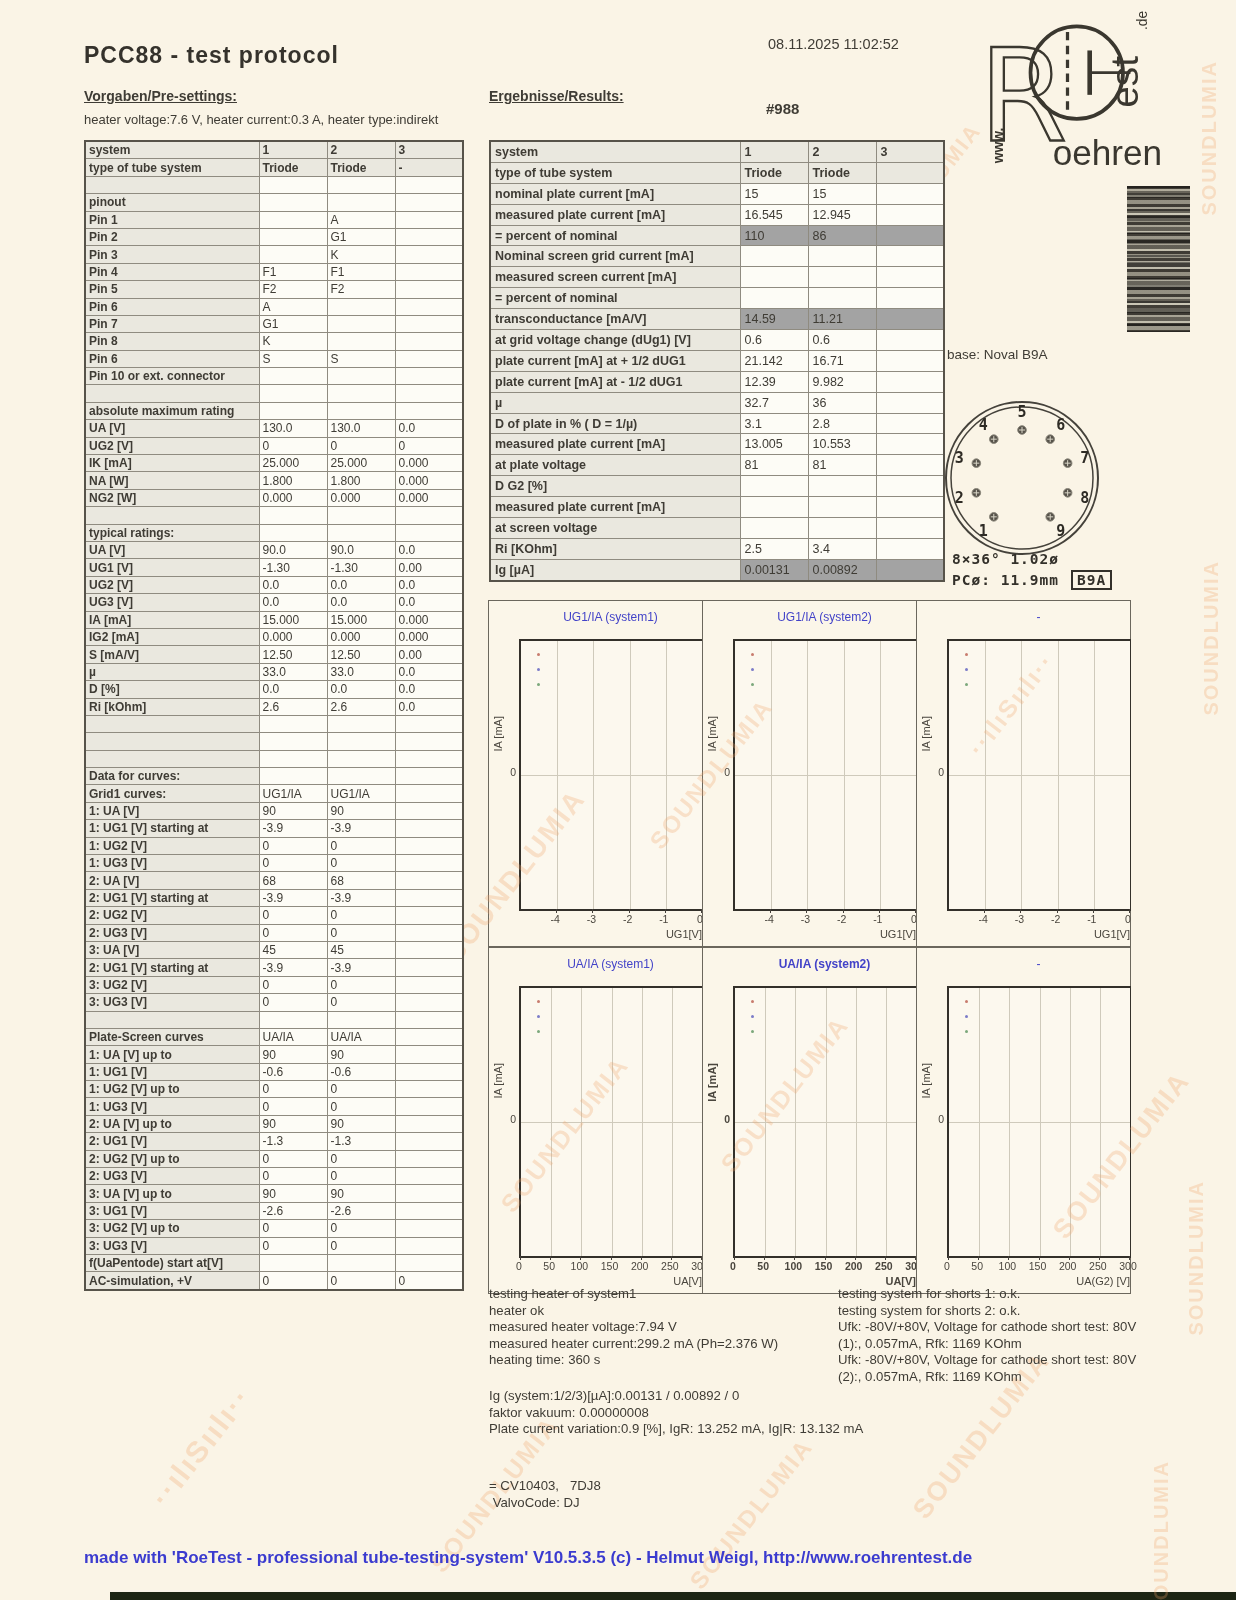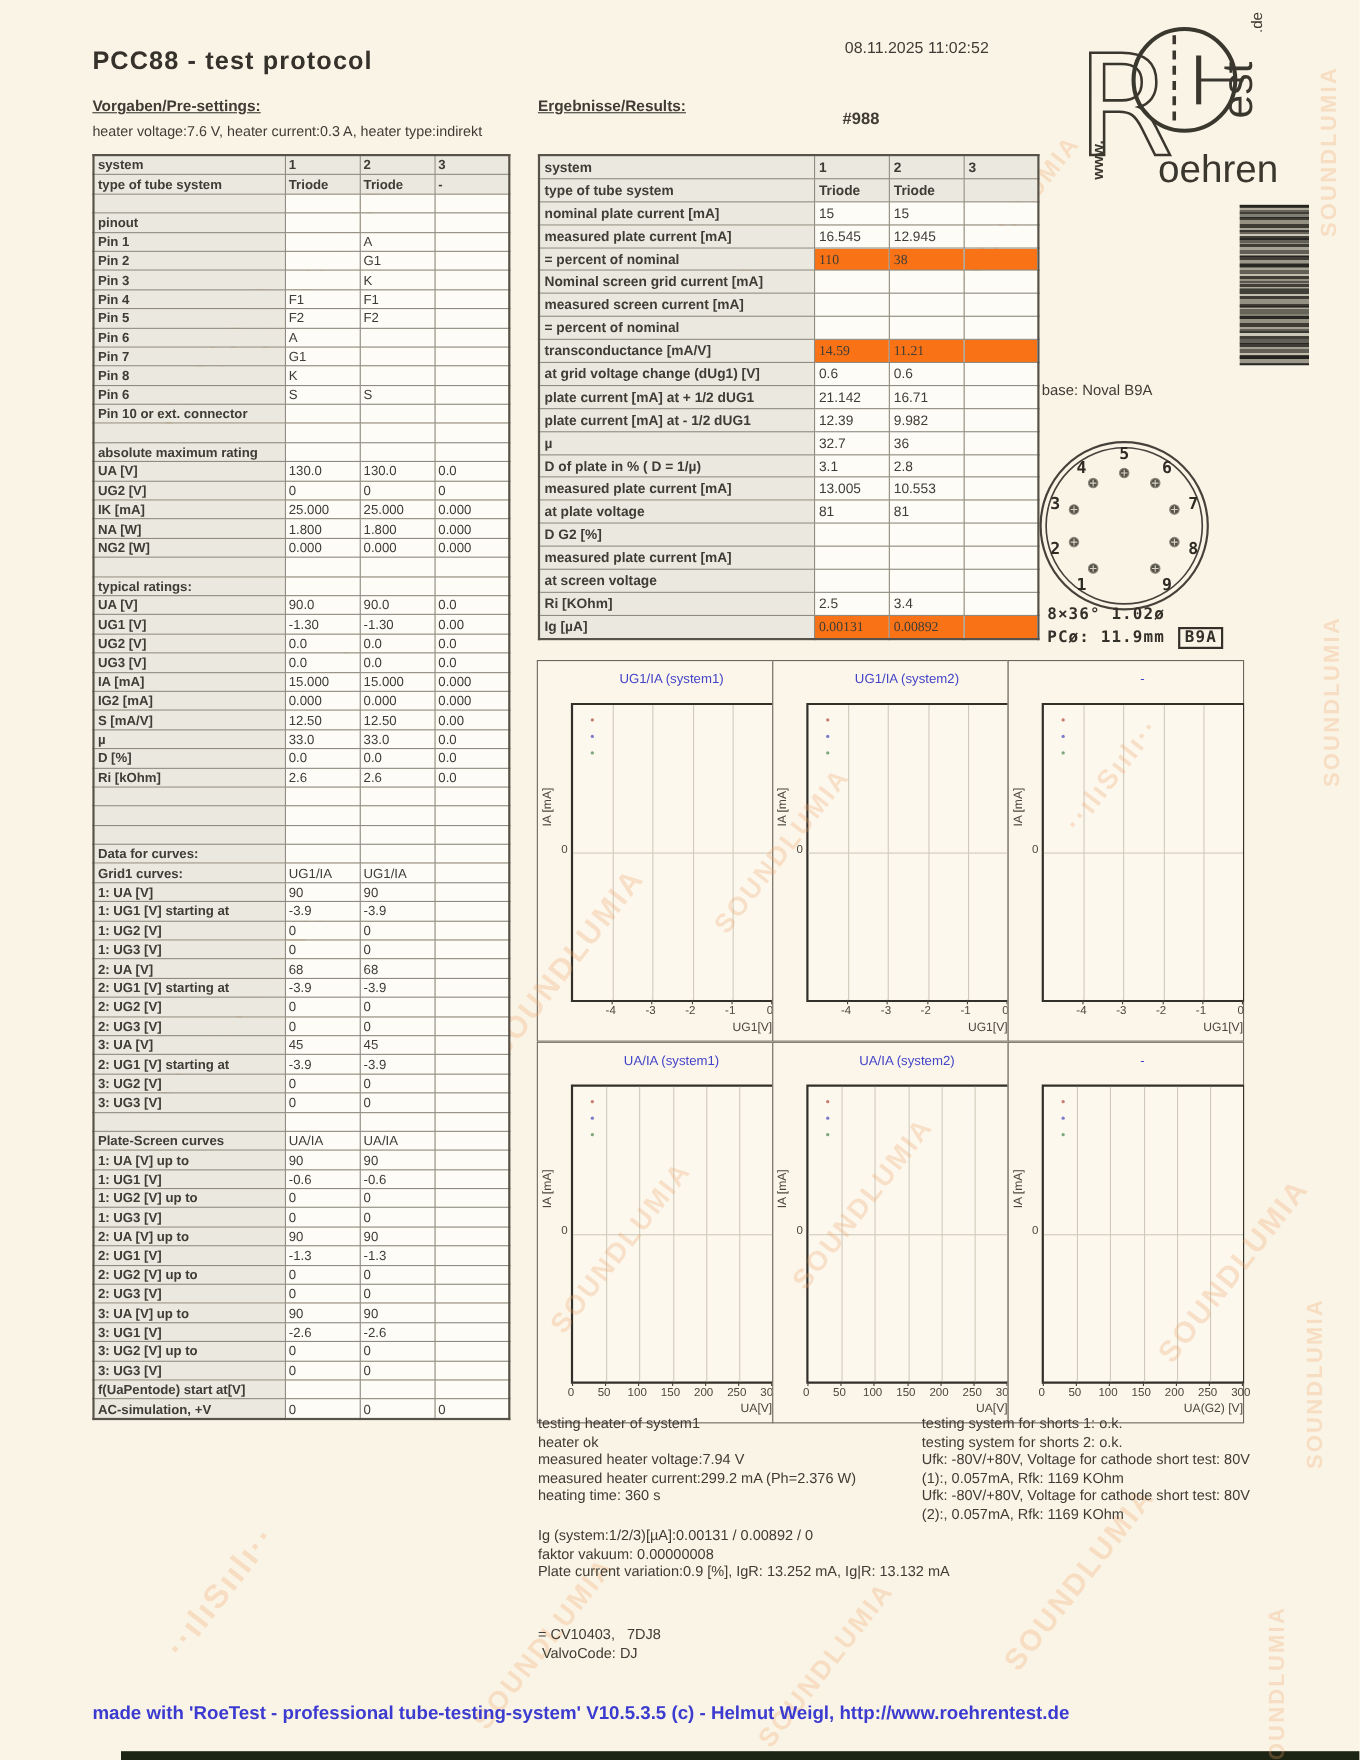--- a/index.html
+++ b/index.html
@@ -20,21 +20,21 @@
   table{border-collapse:collapse;table-layout:fixed;z-index:2;}
   #presets-table{position:absolute;left:84px;top:140px;width:378px;font-size:12px;border:2px solid #57534a;}
   #presets-table td{border:1px solid #8f8b80;height:16.4px;line-height:14px;padding:0 3px;
                     overflow:hidden;white-space:nowrap;}
   #results-table{position:absolute;left:489px;top:140px;width:454px;font-size:12.5px;border:2px solid #57534a;}
   #results-table td{border:1px solid #8f8b80;height:19.9px;line-height:16px;padding:0 4px;
                     overflow:hidden;white-space:nowrap;}
   td.lbl{background:#EAE8DF;font-weight:bold;}
   td.val{background:#FDFCF6;}
   tr.hdr td{background:#EAE8DF;font-weight:bold;}
-  td.green{background:#f97316;font-family:Liberation Serif, serif;}
+  td.green{background:#a3a3a3;}
   
   #logo{left:975px;top:14px;width:185px;height:158px;overflow:visible;}
   
   #barcode{left:1127px;top:186px;width:63px;height:146px;
     background:
       repeating-linear-gradient(180deg,#45423c 0 3px,#b9b6aa 3px 5px,#6d6a62 5px 9px,#d6d3c6 9px 11px,#45423c 11px 14px,#a4a196 14px 18px),
       repeating-linear-gradient(180deg,rgba(40,38,33,.55) 0 2px,rgba(230,227,216,.55) 2px 7px,rgba(70,67,60,.55) 7px 12px,rgba(210,207,196,.55) 12px 23px);
     background-blend-mode:multiply;}
   
   #base-label{left:947px;top:347px;font-size:13.5px;}
@@ -528,21 +528,21 @@
         </tr>
         <tr>
           <td class="lbl">measured plate current [mA]</td>
           <td class="val">16.545</td>
           <td class="val">12.945</td>
           <td class="val"></td>
         </tr>
         <tr>
           <td class="lbl">= percent of nominal</td>
           <td class="val green">110</td>
-          <td class="val green">38</td>
+          <td class="val green">86</td>
           <td class="val green"></td>
         </tr>
         <tr>
           <td class="lbl">Nominal screen grid current [mA]</td>
           <td class="val"></td>
           <td class="val"></td>
           <td class="val"></td>
         </tr>
         <tr>
           <td class="lbl">measured screen current [mA]</td>
@@ -788,21 +788,21 @@
         <div class="xticklab" style="left: 43.1667px;">50</div>
         <div class="xticklab" style="left: 73.3333px;">100</div>
         <div class="xticklab" style="left: 103.5px;">150</div>
         <div class="xticklab" style="left: 133.667px;">200</div>
         <div class="xticklab" style="left: 163.833px;">250</div>
         <div class="xticklab" style="left: 194px;">300</div>
         <div class="xlabel">UA[V]</div>
         <div class="ylabel">IA [mA]</div>
         <div class="ytick">0</div>
       </div>
-      <div class="panel" style="left: 214px; top: 347px;">
+      <div class="panel" style="left: 214px; top: 347px; font-weight: bold;">
         <div class="ptitle">UA/IA (system2)</div>
         <div class="plot">
           <div class="xtickmark" style="left: calc(0% - 1px);"></div>
           <div class="grid-v" style="left: 16.6667%;"></div>
           <div class="xtickmark" style="left: calc(16.6667% - 1px);"></div>
           <div class="grid-v" style="left: 33.3333%;"></div>
           <div class="xtickmark" style="left: calc(33.3333% - 1px);"></div>
           <div class="grid-v" style="left: 50%;"></div>
           <div class="xtickmark" style="left: calc(50% - 1px);"></div>
           <div class="grid-v" style="left: 66.6667%;"></div>

